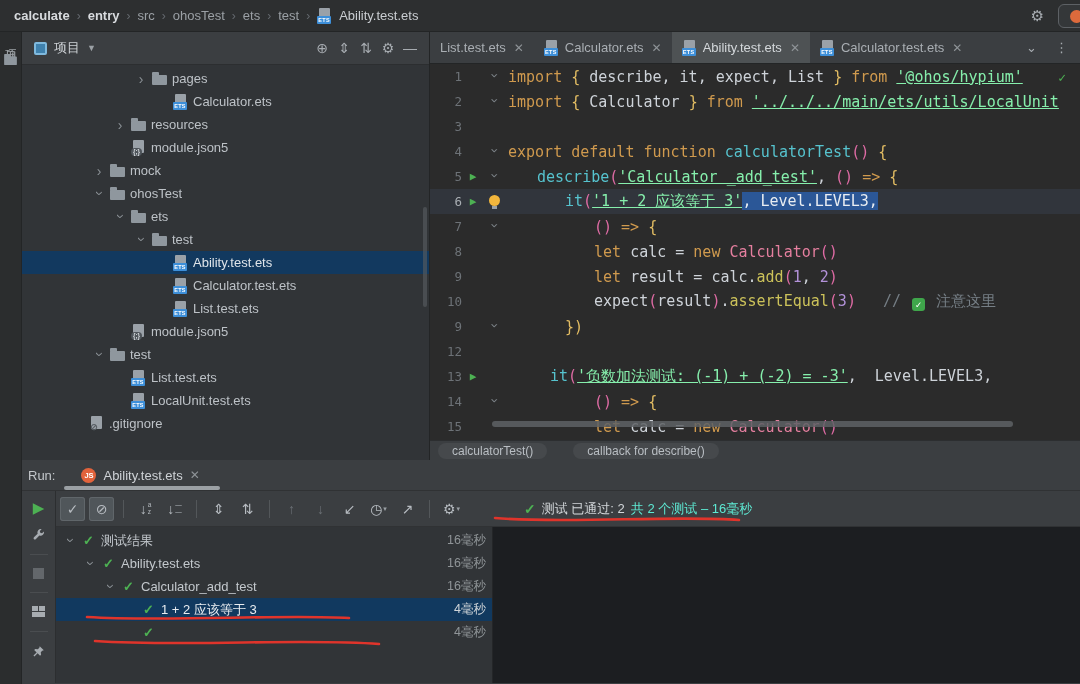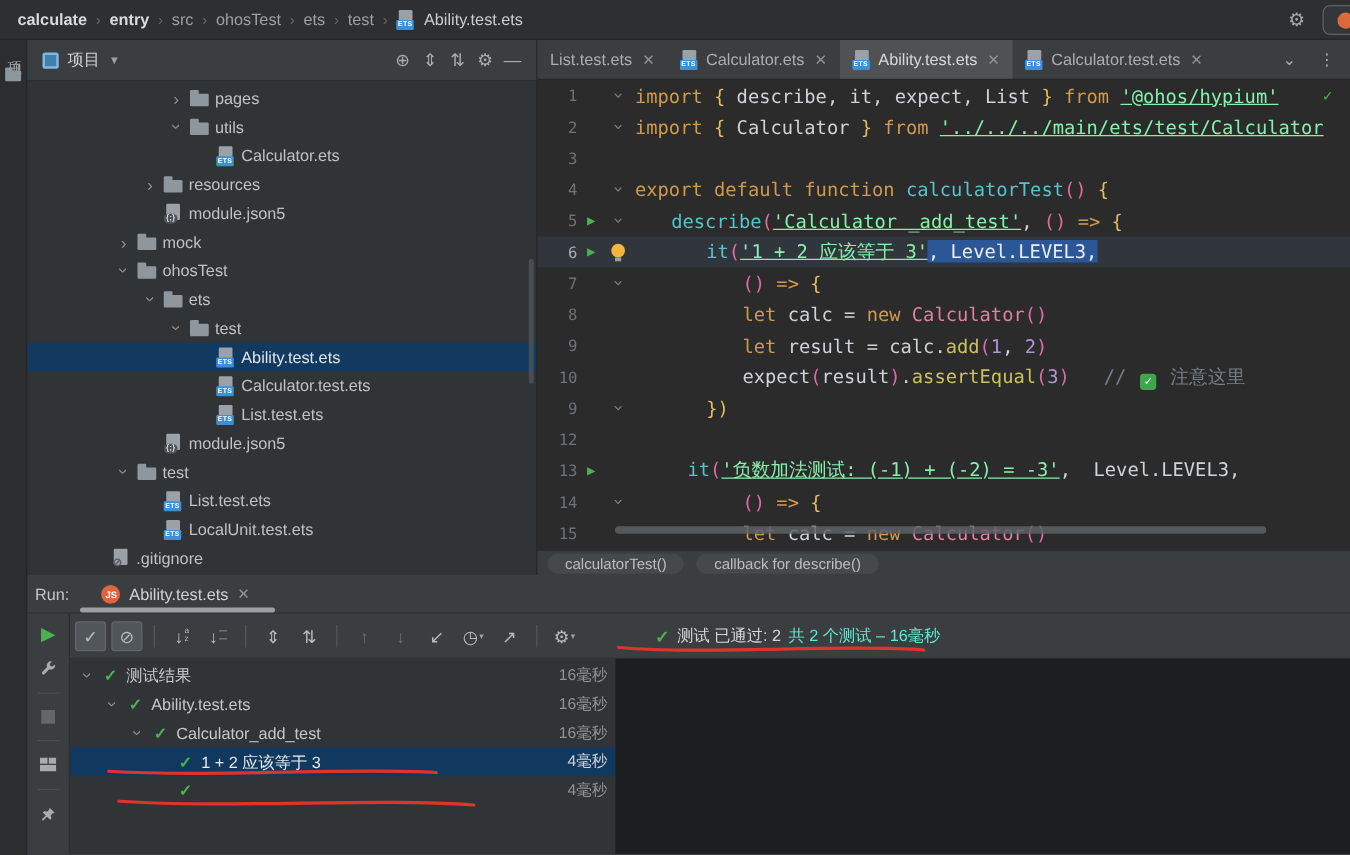--- a/index.html
+++ b/index.html
@@ -79,21 +79,21 @@
   .gutter .foldcol { width:20px; text-align:center; flex:none; color:#7e848a; font-size:12px; }
   .cline.caret .num { color:#a8adb2; }
   .ccontent { white-space:pre; }
   .cs-k { color:#d09a4e; } .cs-b { color:#e3bd63; } .cs-t { color:#ced3d9; } .cs-s { color:#86efac;text-decoration:underline; }
   .cs-f { color:#56c3ce; } .cs-p { color:#de6ba4; } .cs-cl { color:#e57f9f; } .cs-m { color:#ccc25a; }
   .cs-n { color:#b392d9; } .cs-c { color:#767f86; }
   .cs-sel { color:#e9edf1; background:#2b5797; }
   #inspect-check { position:absolute; top:6px; right:14px; color:#4db153; font-weight:bold; font-size:13px; }
   #hscroll { position:absolute; left:62px; top:357px; width:521px; height:6px; background:#5e6265; border-radius:3px; opacity:.85; }
 
-  #crumbbar { height:20px; background:#3b3e41; border-top:1px solid #2c2e30; display:flex; align-items:center; gap:10px; padding-left:8px; }
+  #crumbbar { height:20px; background:#3b3e41; border-top:1px solid #2c2e30; display:flex; align-items:center; gap:26px; padding-left:8px; }
   .crumb-chip { background:#46494c; color:#b9bec3; font-size:12px; padding:1px 14px; border-radius:9px; white-space:nowrap; }
 
   
   #runpanel { position:absolute; left:22px; top:460px; width:1058px; height:224px; background:#3b3e41; }
   #run-header { height:31px; display:flex; align-items:center; padding-left:6px; border-bottom:1px solid #303234; position:relative; }
   #run-label { color:#c3c7cb; margin-right:18px; }
   #run-tab { display:flex; align-items:center; gap:7px; padding:0 8px; height:100%; }
   #run-tab .lbl { color:#ced2d6; }
   #run-tab .x { color:#8f9498; font-size:12px; }
   #run-tab-underline { position:absolute; left:42px; bottom:0; width:156px; height:4px; background:#9ba0a4; border-radius:2px; }
@@ -181,25 +181,20 @@
           <span class="hdr-ic">⚙</span>
           <span class="hdr-ic">—</span>
         </span>
     </div>
     <div id="project-tree">
       <div class="ptree-row" style="padding-left: 113px;">
           <span class="chev">›</span>
           <span class="ic-folder"></span>
           <span>pages</span>
         </div>
-        <div class="ptree-row" style="padding-left: 113px;">
-          <span class="chev down">›</span>
-          <span class="ic-folder"></span>
-          <span>utils</span>
-        </div>
         <div class="ptree-row" style="padding-left: 134px;">
           <span style="width: 12px;"></span>
           <span class="ic-page ic-ets">
             <i>ETS</i>
           </span>
           <span>Calculator.ets</span>
         </div>
         <div class="ptree-row" style="padding-left: 92px;">
           <span class="chev">›</span>
           <span class="ic-folder"></span>
@@ -330,21 +325,21 @@
             <span class="foldcol"><span class="chev down" style="color: rgb(126, 132, 138);">›</span></span>
           </div>
           <span class="ccontent" style="margin-left: 0px;"><span class="cs-k">import </span><span class="cs-b">{ </span><span class="cs-t">describe, it, expect, List </span><span class="cs-b">} </span><span class="cs-k">from </span><span class="cs-s">'@ohos/hypium'</span></span>
         </div>
         <div class="cline">
           <div class="gutter">
             <span class="num">2</span>
             <span class="runcol"></span>
             <span class="foldcol"><span class="chev down" style="color: rgb(126, 132, 138);">›</span></span>
           </div>
-          <span class="ccontent" style="margin-left: 0px;"><span class="cs-k">import </span><span class="cs-b">{ </span><span class="cs-t">Calculator </span><span class="cs-b">} </span><span class="cs-k">from </span><span class="cs-s">'../../../main/ets/test/Calculator</span></span>
+          <span class="ccontent" style="margin-left: 0px;"><span class="cs-k">import </span><span class="cs-b">{ </span><span class="cs-t">Calculator </span><span class="cs-b">} </span><span class="cs-k">from </span><span class="cs-s">'../../../main/ets/utils/LocalUnit</span></span>
         </div>
         <div class="cline">
           <div class="gutter">
             <span class="num">3</span>
             <span class="runcol"></span>
             <span class="foldcol"></span>
           </div>
           <span class="ccontent" style="margin-left: 0px;"></span>
         </div>
         <div class="cline">

